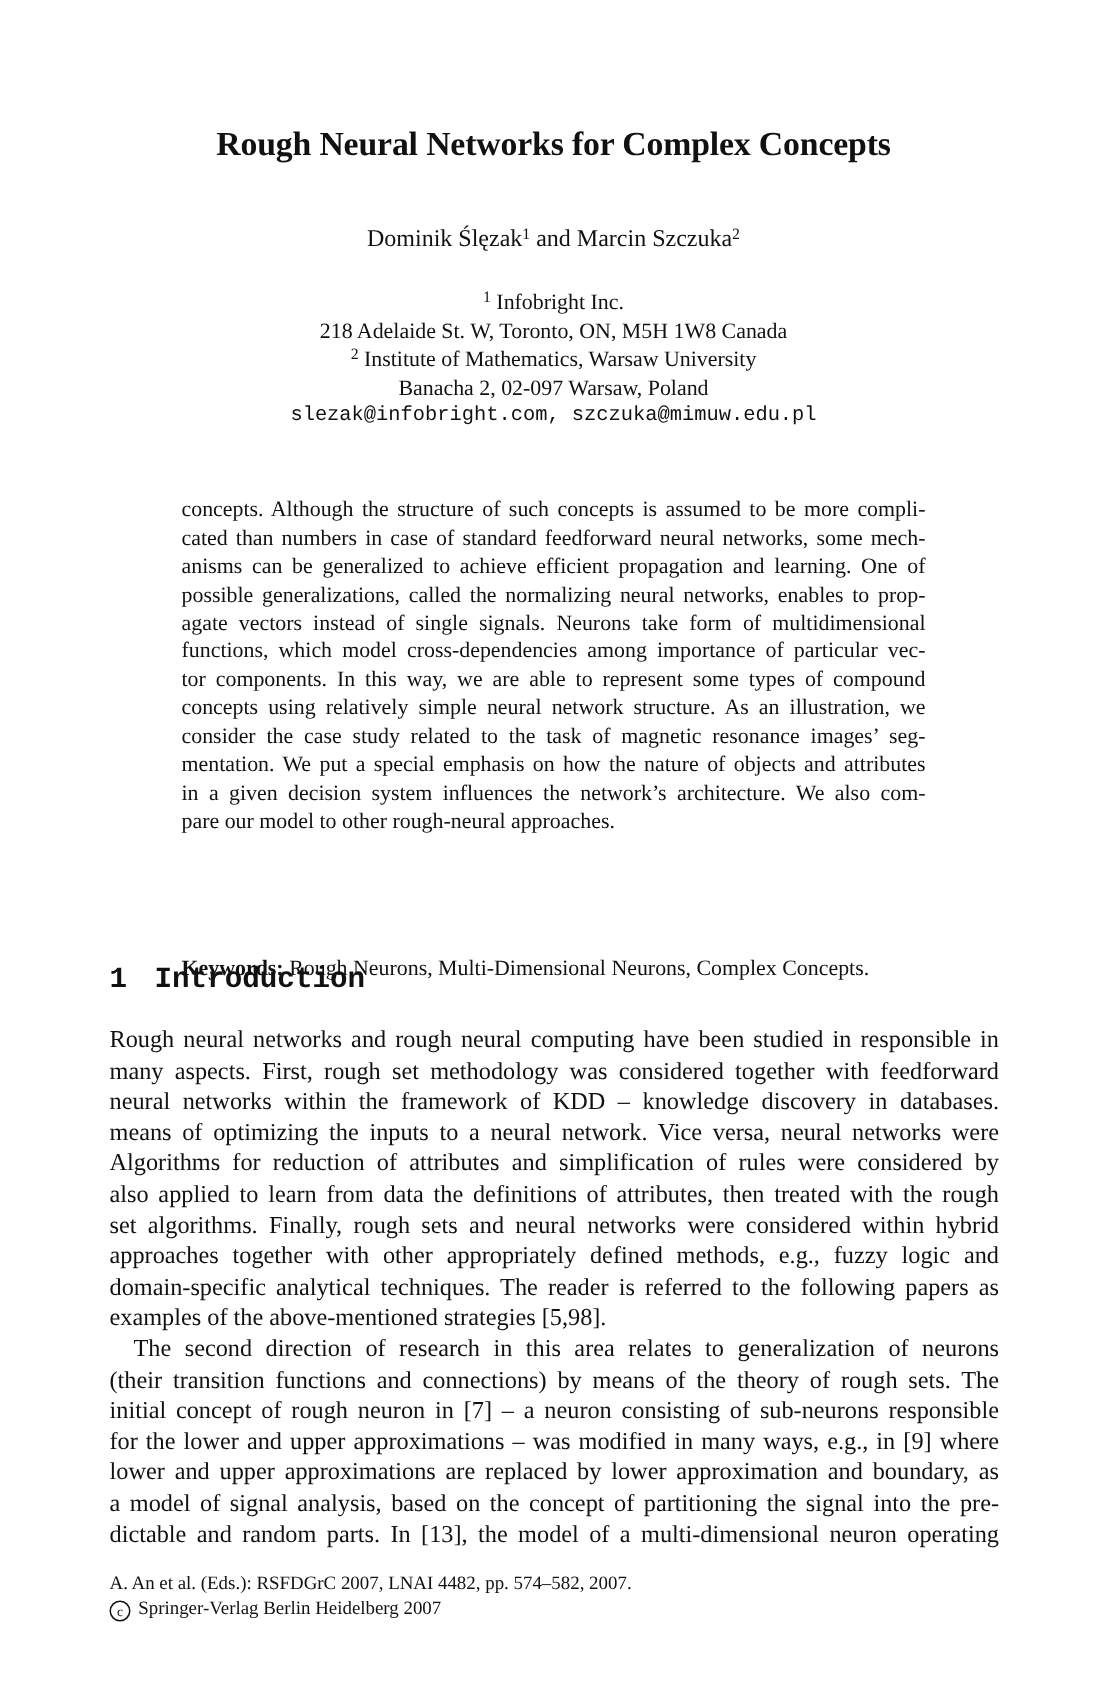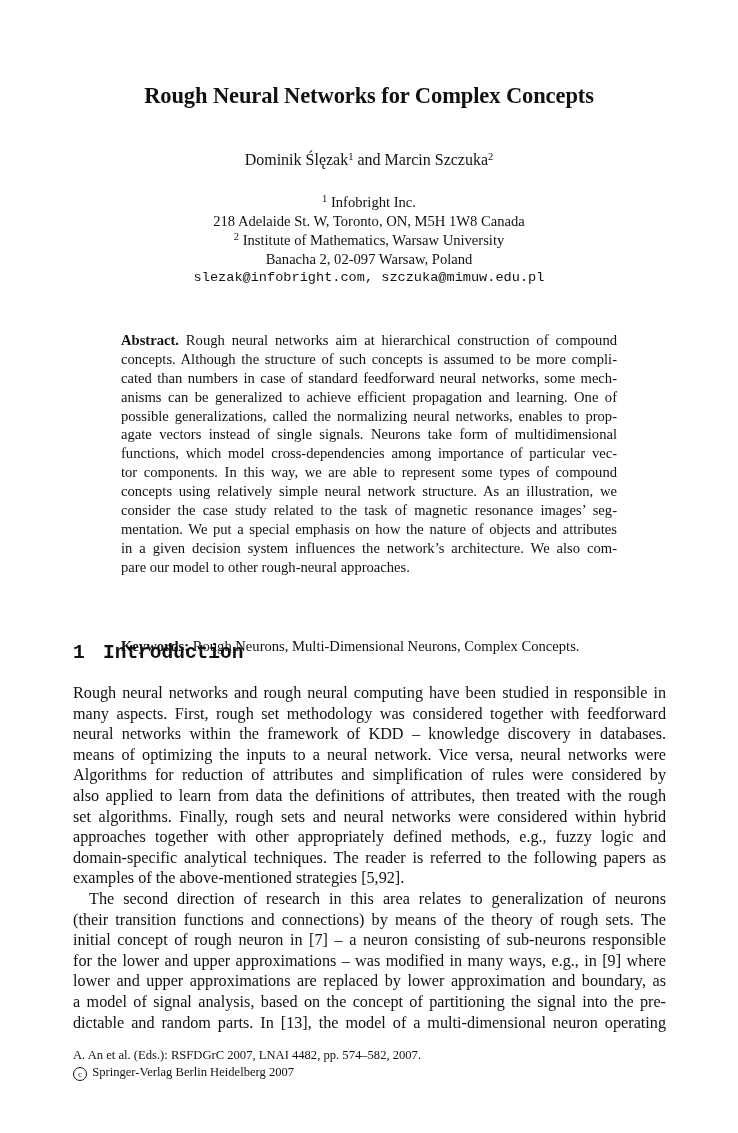--- a/index.html
+++ b/index.html
@@ -34,21 +34,20 @@
 </div>
 
 <div class="abs affil" style="top:194px"><sup>1</sup> <span>Infobright Inc.</span></div>
 <div class="abs affil" style="top:213px">218 Adelaide St. W, Toronto, ON, M5H 1W8 Canada</div>
 <div class="abs affil" style="top:232px"><sup>2</sup> <span>Institute of Mathematics, Warsaw University</span></div>
 <div class="abs affil" style="top:251px">Banacha 2, 02-097 Warsaw, Poland</div>
 
 <div class="abs email">slezak@infobright.com, szczuka@mimuw.edu.pl</div>
 
 <div class="abs abstract">
-  <span class="ln"><b class="lbl">Abstract.</b><span> Rough neural networks aim at hierarchical construction of compound</span></span>
   <span class="ln">concepts. Although the structure of such concepts is assumed to be more compli-</span>
   <span class="ln">cated than numbers in case of standard feedforward neural networks, some mech-</span>
   <span class="ln">anisms can be generalized to achieve efficient propagation and learning. One of</span>
   <span class="ln">possible generalizations, called the normalizing neural networks, enables to prop-</span>
   <span class="ln">agate vectors instead of single signals. Neurons take form of multidimensional</span>
   <span class="ln">functions, which model cross-dependencies among importance of particular vec-</span>
   <span class="ln">tor components. In this way, we are able to represent some types of compound</span>
   <span class="ln">concepts using relatively simple neural network structure. As an illustration, we</span>
   <span class="ln">consider the case study related to the task of magnetic resonance images’ seg-</span>
   <span class="ln">mentation. We put a special emphasis on how the nature of objects and attributes</span>
@@ -63,21 +62,21 @@
 <div class="abs body">
   <span class="ln">Rough neural networks and rough neural computing have been studied in responsible in</span>
   <span class="ln">many aspects. First, rough set methodology was considered together with feedforward</span>
   <span class="ln">neural networks within the framework of KDD – knowledge discovery in databases.</span>
   <span class="ln">means of optimizing the inputs to a neural network. Vice versa, neural networks were</span>
   <span class="ln">Algorithms for reduction of attributes and simplification of rules were considered by</span>
   <span class="ln">also applied to learn from data the definitions of attributes, then treated with the rough</span>
   <span class="ln">set algorithms. Finally, rough sets and neural networks were considered within hybrid</span>
   <span class="ln">approaches together with other appropriately defined methods, e.g., fuzzy logic and</span>
   <span class="ln">domain-specific analytical techniques. The reader is referred to the following papers as</span>
-  <span class="ln last">examples of the above-mentioned strategies [5,92].</span>
+  <span class="ln last">examples of the above-mentioned strategies [5,98].</span>
   <span class="ln indent">The second direction of research in this area relates to generalization of neurons</span>
   <span class="ln">(their transition functions and connections) by means of the theory of rough sets. The</span>
   <span class="ln">initial concept of rough neuron in [7] – a neuron consisting of sub-neurons responsible</span>
   <span class="ln">for the lower and upper approximations – was modified in many ways, e.g., in [9] where</span>
   <span class="ln">lower and upper approximations are replaced by lower approximation and boundary, as</span>
   <span class="ln">a model of signal analysis, based on the concept of partitioning the signal into the pre-</span>
   <span class="ln">dictable and random parts. In [13], the model of a multi-dimensional neuron operating</span>
 </div>
 
 <div class="abs foot">

